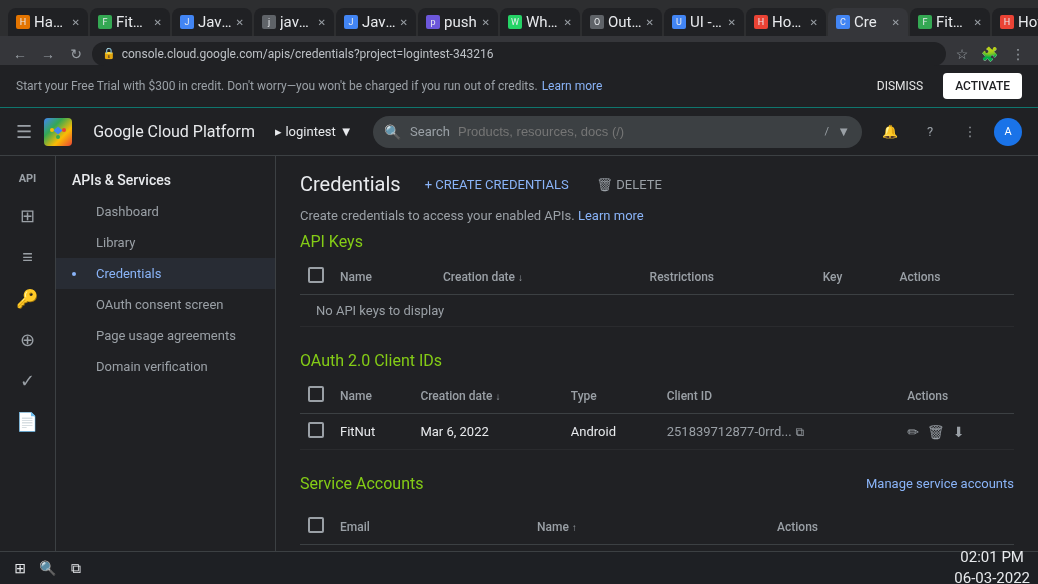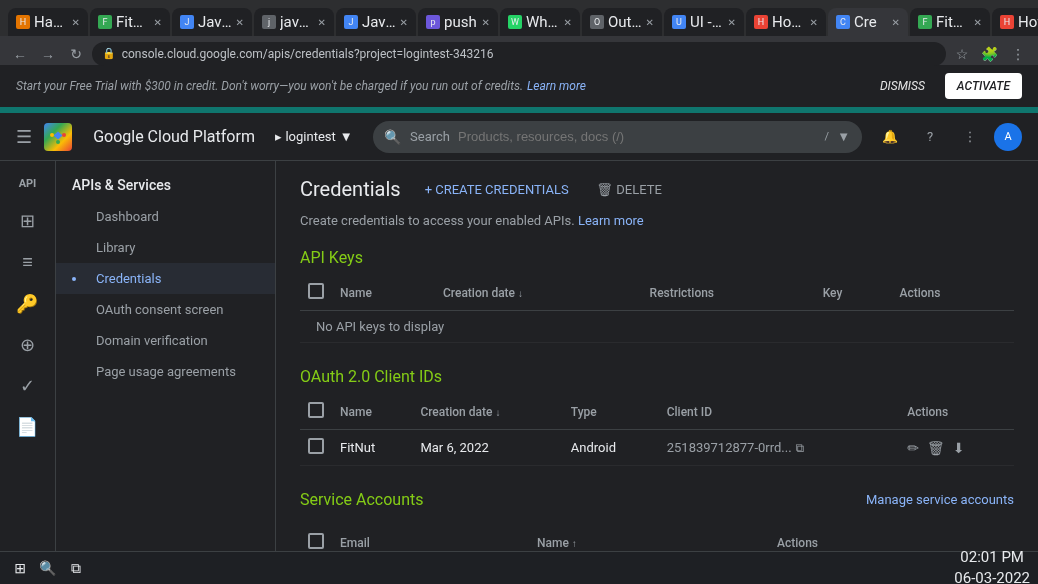--- a/index.html
+++ b/index.html
@@ -26,21 +26,21 @@
     .gcp-logo { display: flex; align-items: center; gap: 21px; color: #e8eaed; font-size: 16px; font-weight: 400; }
     .gcp-logo-icon { width: 28px; height: 28px; background: linear-gradient(135deg, #4285f4, #34a853, #fbbc05, #ea4335); border-radius: 4px; display: flex; align-items: center; justify-content: center; font-size: 10px; font-weight: bold; color: white; }
     .project-selector { display: flex; align-items: center; gap: 4px; padding: 4px 8px; border-radius: 4px; cursor: pointer; color: #e8eaed; font-size: 13px; }
     .search-bar { flex: 1; max-width: 500px; height: 32px; background: #3c4043; border-radius: 16px; display: flex; align-items: center; padding: 0 12px; gap: 8px; }
     .search-icon { color: #9aa0a6; font-size: 14px; }
     .search-input { background: none; border: none; color: #e8eaed; font-size: 13px; flex: 1; outline: none; }
     .header-right { display: flex; align-items: center; gap: 8px; margin-left: auto; }
     .header-btn { width: 32px; height: 32px; display: flex; align-items: center; justify-content: center; color: #9aa0a6; border-radius: 50%; cursor: pointer; }
     .dismiss-btn { color: #e5e5e5; font-size: 12px; cursor: pointer; padding: 0 8px; }
     .activate-btn { background: #ffffff; color: #202124; padding: 6px 12px; border-radius: 4px; font-size: 12px; font-weight: 500; cursor: pointer; }
-    .free-trial-bar { background: #202124; border-bottom: 6px solid #0f766e; padding: 8px 16px; font-size: 12px; color: #9aa0a6; display: flex; align-items: center; gap: 4px; font-style: italic; }
+    .free-trial-bar { background: #202124; border-bottom: 1px solid #0f766e; padding: 8px 16px; font-size: 12px; color: #9aa0a6; display: flex; align-items: center; gap: 4px; }
     .free-trial-bar a { color: #8ab4f8; cursor: pointer; }
     .avatar { width: 28px; height: 28px; border-radius: 50%; background: #1a73e8; display: flex; align-items: center; justify-content: center; font-size: 11px; color: white; cursor: pointer; }
 
     
     .main-layout { display: flex; height: calc(584px - 65px - 48px - 33px); }
 
     
     .sidebar { width: 56px; background: #202124; border-right: 1px solid #3c4043; display: flex; flex-direction: column; align-items: center; padding: 8px 0; gap: 4px; overflow: hidden; transition: width 0.2s; }
     .sidebar-item { width: 100%; display: flex; flex-direction: column; align-items: center; padding: 8px 4px; cursor: pointer; border-radius: 4px; gap: 2px; }
     .sidebar-item.active .sidebar-item-icon { color: #8ab4f8; }
@@ -57,21 +57,21 @@
     
     .content { flex: 1; background: #202124; overflow-y: auto; padding: 16px 24px; }
 
     
     .page-header { display: flex; align-items: center; gap: 16px; margin-bottom: 12px; }
     .page-title { font-size: 20px; color: #e8eaed; font-weight: 400; }
     .toolbar { display: flex; align-items: center; gap: 12px; }
     .create-btn { display: flex; align-items: center; gap: 4px; color: #8ab4f8; font-size: 13px; cursor: pointer; padding: 4px 8px; }
     .delete-btn { display: flex; align-items: center; gap: 4px; color: #9aa0a6; font-size: 13px; cursor: pointer; padding: 4px 8px; }
 
-    .info-text { font-size: 13px; color: #9aa0a6; margin-bottom: 20px; }
+    .info-text { font-size: 13px; color: #9aa0a6; margin-bottom: 9px; }
     .info-text a { color: #8ab4f8; cursor: pointer; }
 
     
     .section { margin-bottom: 24px; }
     .section-title { font-size: 16px; color: #84cc16; font-weight: 400; margin-bottom: 8px; }
     .empty-text { font-size: 13px; color: #9aa0a6; padding: 8px 8px; }
     .sort-arrow { font-size: 10px; color: #9aa0a6; }
     .checkbox { width: 16px; height: 16px; border: 2px solid #9aa0a6; border-radius: 2px; cursor: pointer; display: inline-block; flex-shrink: 0; }
     .col-checkbox { width: 32px; }
     .action-icons { display: flex; gap: 8px; }
@@ -265,25 +265,25 @@
     <div class="left-nav-item active">
       <span class="nav-dot" style="background:#8ab4f8;"></span>
       <span>Credentials</span>
     </div>
     <div class="left-nav-item">
       <span class="nav-dot"></span>
       <span>OAuth consent screen</span>
     </div>
     <div class="left-nav-item">
       <span class="nav-dot"></span>
-      <span>Domain verification</span>
+      <span>Page usage agreements</span>
     </div>
     <div class="left-nav-item">
       <span class="nav-dot"></span>
-      <span>Page usage agreements</span>
+      <span>Domain verification</span>
     </div>
   </div>
 
   <div class="content">
 
     <div class="page-header">
       <span class="page-title">Credentials</span>
       <div class="toolbar">
         <div class="create-btn">
           <span>+ CREATE CREDENTIALS</span>

